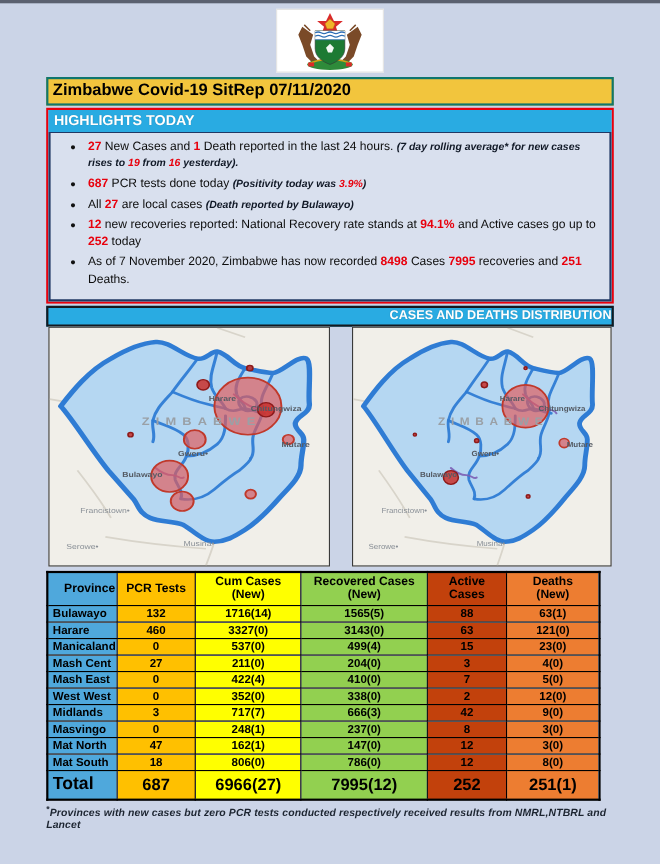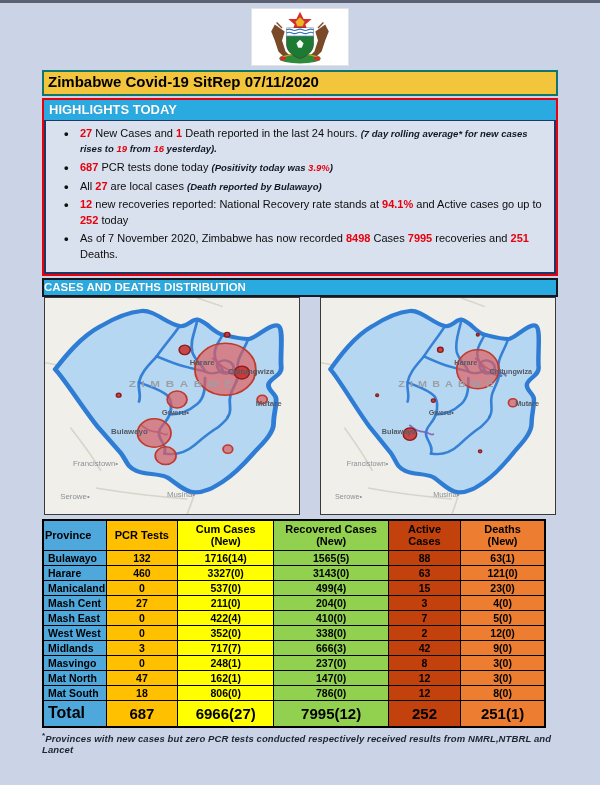--- a/index.html
+++ b/index.html
@@ -40,21 +40,21 @@
   .hl-body li::before{
     content:"\2022";position:absolute;left:0;top:-1px;
     font-size:13px;font-weight:bold;color:#111;
   }
   .sg-b{font-weight:normal;color:#0d0d0d;}
   .sg-red{font-weight:bold;color:#e8000d;}
   .sg-i{font-weight:bold;font-style:italic;font-size:9.5px;color:#101826;}
   .sg-ir{font-weight:bold;font-style:italic;font-size:9.5px;color:#e8000d;}
   .banner{
     margin-top:2px;background:#29ABE2;border:2px solid #15191f;
-    color:#ffffff;font-weight:bold;font-size:11.5px;text-align:left;
+    color:#ffffff;font-weight:bold;font-size:11.5px;text-align:right;
     padding:1px 0 2px 0;text-shadow:0 0 1px rgba(0,0,0,.25);
   }
   .maps-row{display:flex;margin-top:0;}
   .map{
     height:218px;background:#f1efe9;border:1px solid #3a3a3a;
     position:relative;overflow:hidden;box-sizing:border-box;
   }
   .map-left{width:256px;margin-left:2px;}
   .map-right{width:236px;margin-left:20px;}
   .map svg{position:absolute;left:0;top:0;width:100%;height:100%;}
@@ -63,21 +63,21 @@
   .road{fill:none;stroke:#7b5fb5;stroke-width:.8;stroke-linecap:round;opacity:.9;}
   .ext{fill:none;stroke:#d8d4ca;stroke-width:.7;}
   .lbl-country{fill:#9aa0a6;font-size:4.6px;font-weight:bold;letter-spacing:2.2px;}
   .lbl-city{fill:#545a63;font-size:3.1px;font-weight:bold;}
   .lbl-ext{fill:#8a9097;font-size:3.1px;}
   .bub{fill:#e25b5b;fill-opacity:.68;stroke:#c0392b;stroke-width:.7;}
   .bub-dark{fill:#c9302c;fill-opacity:.85;stroke:#8e1a1a;stroke-width:.6;}
   .table-wrap{margin-top:4px;width:504px;}
   table{width:100%;border-collapse:collapse;border:2px solid #000;table-layout:fixed;}
   th,td{border:1px solid #000;font-weight:bold;color:#000;overflow:hidden;white-space:nowrap;}
-  th{font-size:11px;line-height:1.15;padding:2px 1px;text-align:left;}
+  th{font-size:11px;line-height:1.15;padding:2px 1px;text-align:right;}
   th.center,td{text-align:center;}
   td{font-size:10.5px;height:14px;padding:0 2px;}
   td.prov-cell{text-align:left;padding-left:4px;}
   tr.total-row td{font-size:15px;height:25px;}
   tr.total-row td.prov-cell{font-size:16px;}
   .c0{background:#4FA8DC;} .c1{background:#FFC000;} .c2{background:#FFFF00;}
   .c3{background:#92D050;} .c4{background:#c2410c;} .c5{background:#ED7D31;}
   .footnote{
     margin-top:3px;font-size:9.5px;font-style:italic;font-weight:bold;
     color:#1c2430;letter-spacing:.1px;

